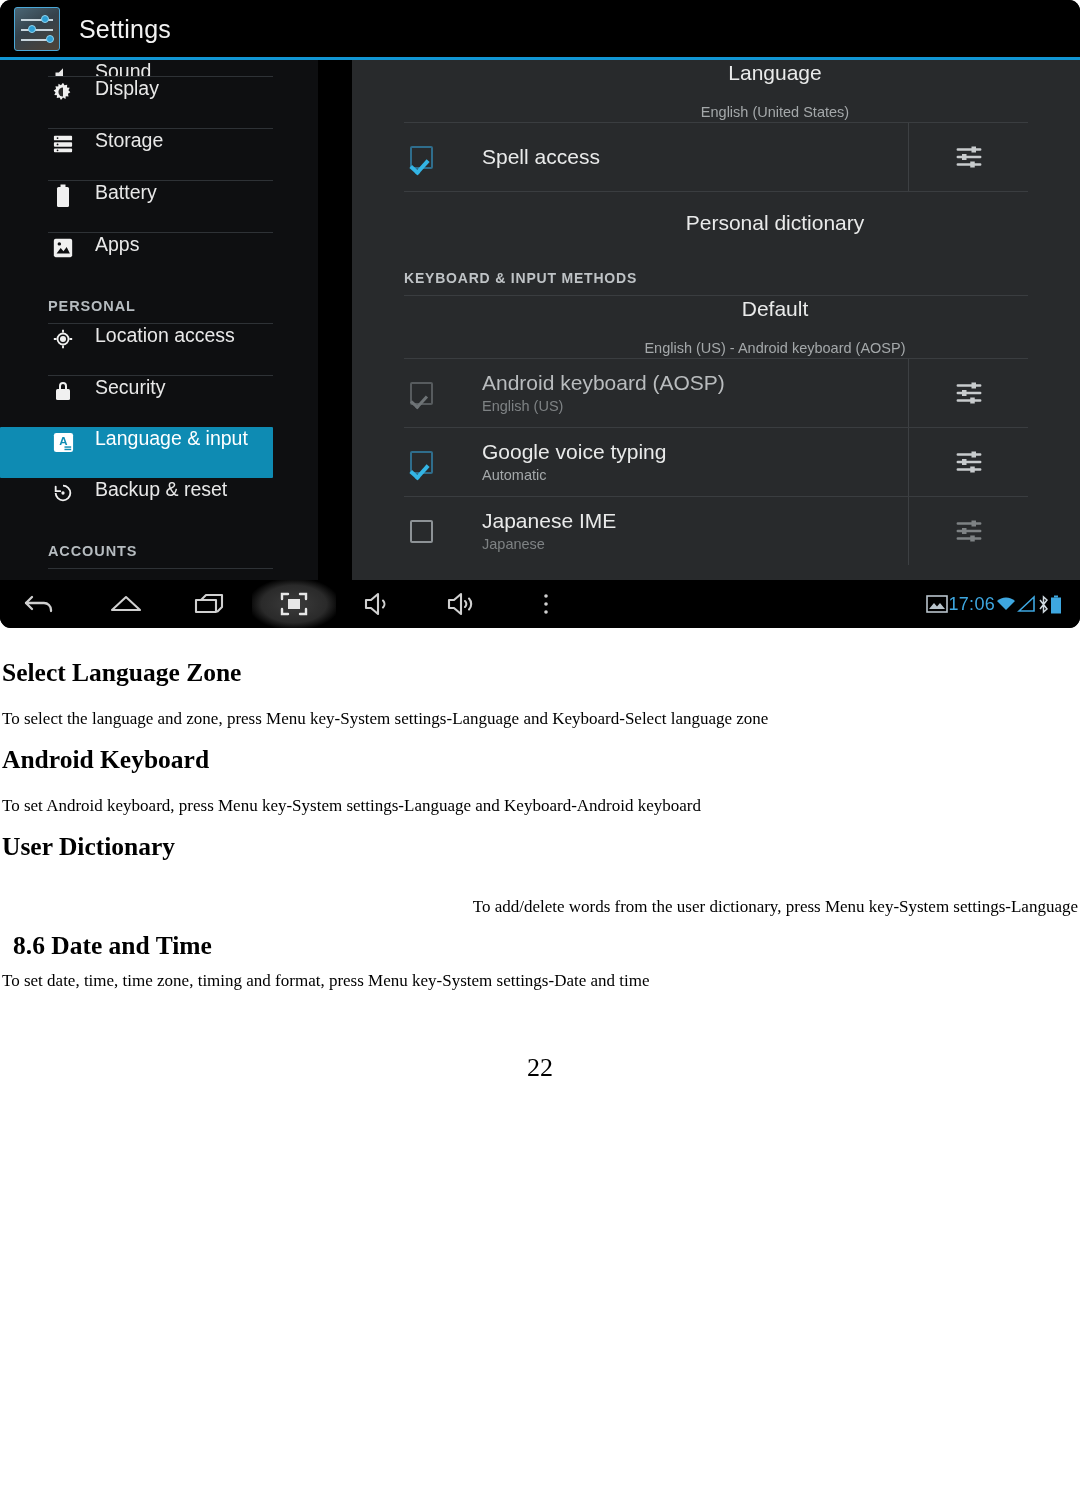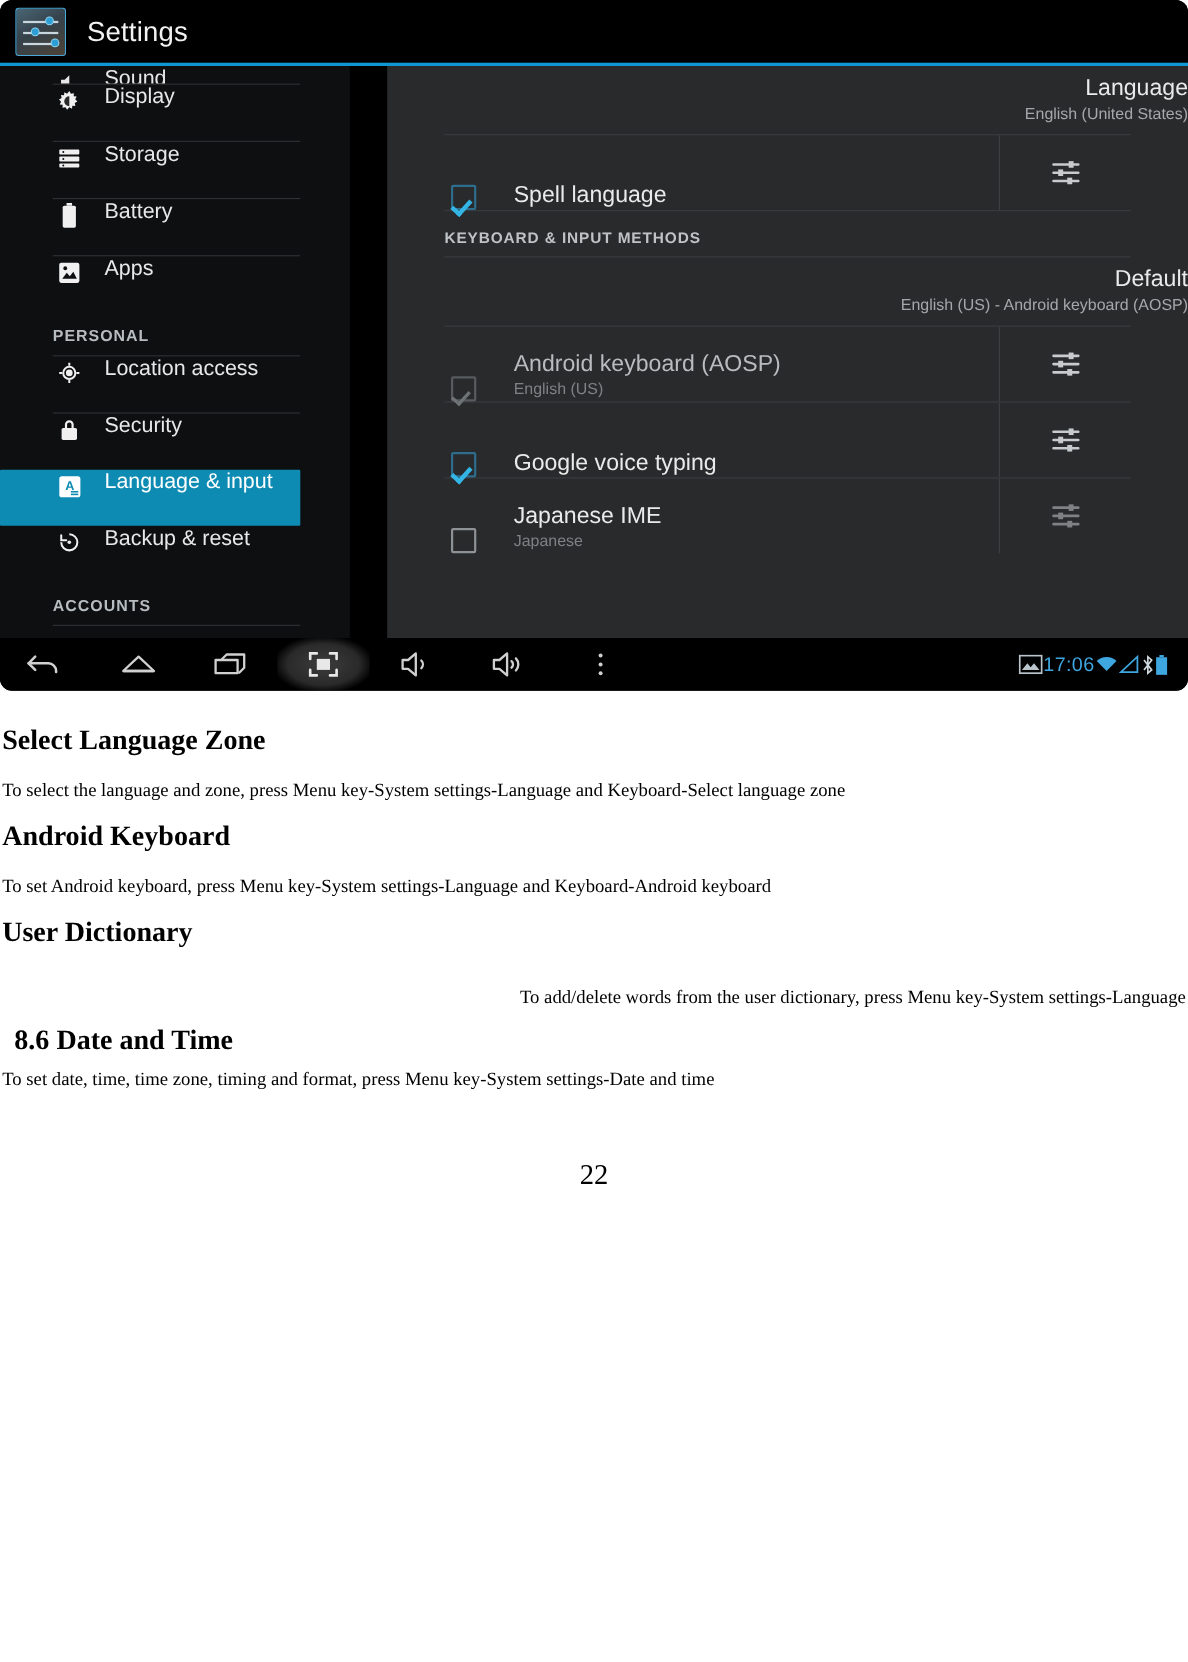--- a/index.html
+++ b/index.html
@@ -132,23 +132,24 @@
     position: absolute;
     top: 60px; left: 352px;
     width: 728px;
     height: 520px;
     background: #282a2c;
     overflow: hidden;
   }
   .row {
     position: relative;
     display: flex;
-    align-items: flex-end;
+    align-items: center;
     padding-left: 58px;
     min-height: 68px;
+    gap: 15px;
   }
   .row .cb {
     width: 23px; height: 23px;
     flex: none;
     position: relative;
     margin-right: 34px;
   }
   .row .cb .box {
     position: absolute;
     inset: 0;
@@ -426,33 +427,36 @@
       <div class="t1">Language</div>
       <div class="t2">English (United States)</div>
     </div>
     <div class="c-div"></div>
 
     <div class="row">
       <div class="cb checked">
           <div class="box"></div>
         </div>
       <div class="txt">
-        <div class="t1">Spell language</div>
+        <div class="t1">Spell access</div>
       </div>
       <div class="gear-wrap">
         <svg class="eq" viewBox="0 0 24 24" fill="none" stroke="#c8cbcd" stroke-width="1.9" stroke-linecap="round">
           <path d="M3 6h18M3 12h18M3 18h18"></path>
           <rect x="14" y="3.6" width="3.6" height="4.8" fill="#c8cbcd" stroke="none"></rect>
           <rect x="6.4" y="9.6" width="3.6" height="4.8" fill="#c8cbcd" stroke="none"></rect>
           <rect x="13" y="15.6" width="3.6" height="4.8" fill="#c8cbcd" stroke="none"></rect>
         </svg>
       </div>
     </div>
     <div class="c-div"></div>
 
+    <div class="row plain-row">
+      <div class="t1">Personal dictionary</div>
+    </div>
 
     <div class="c-head">KEYBOARD &amp; INPUT METHODS</div>
     <div class="c-div"></div>
 
     <div class="row plain-row">
       <div class="t1">Default</div>
       <div class="t2">English (US) - Android keyboard (AOSP)</div>
     </div>
     <div class="c-div"></div>
 
@@ -474,20 +478,21 @@
       </div>
     </div>
     <div class="c-div"></div>
 
     <div class="row">
       <div class="cb checked">
           <div class="box"></div>
         </div>
       <div class="txt">
         <div class="t1">Google voice typing</div>
+        <div class="t2">Automatic</div>
       </div>
       <div class="gear-wrap">
         <svg class="eq" viewBox="0 0 24 24" fill="none" stroke="#c8cbcd" stroke-width="1.9" stroke-linecap="round">
           <path d="M3 6h18M3 12h18M3 18h18"></path>
           <rect x="14" y="3.6" width="3.6" height="4.8" fill="#c8cbcd" stroke="none"></rect>
           <rect x="6.4" y="9.6" width="3.6" height="4.8" fill="#c8cbcd" stroke="none"></rect>
           <rect x="13" y="15.6" width="3.6" height="4.8" fill="#c8cbcd" stroke="none"></rect>
         </svg>
       </div>
     </div>

